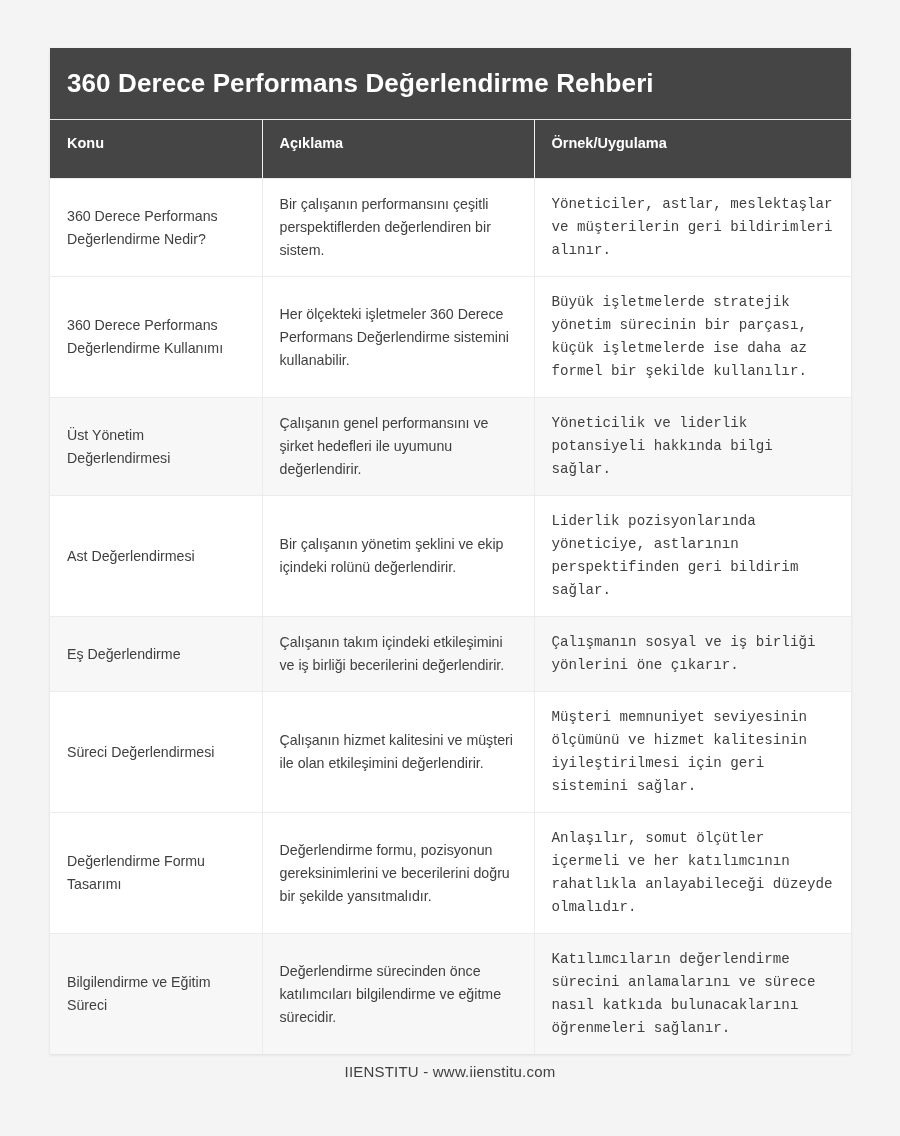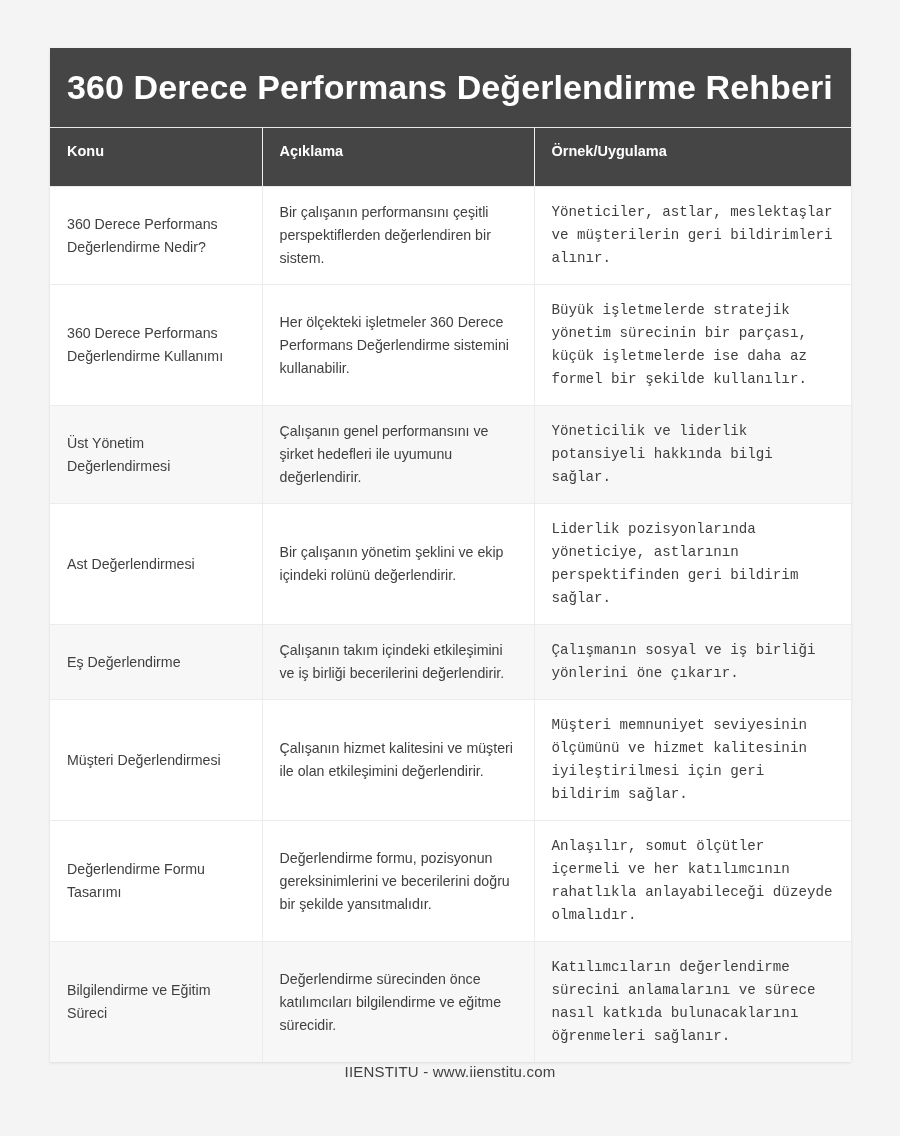--- a/index.html
+++ b/index.html
@@ -34,21 +34,21 @@
   table.guide {
     width: 801px;
     border-collapse: collapse;
     table-layout: fixed;
   }
 
   
   tr.title-row th {
     background: #454545;
     color: #ffffff;
-    font-size: 34px;
+    font-size: 26px;
     font-weight: bold;
     text-align: left;
     padding: 20px 0 20px 17px;
     letter-spacing: 0.1px;
     border: none;
     border-bottom: 1px solid #e8e8e8;
   }
 
   
   tr.head-row th {
@@ -139,23 +139,23 @@
           <td>Ast Değerlendirmesi</td>
           <td>Bir çalışanın yönetim şeklini ve ekip içindeki rolünü değerlendirir.</td>
           <td>Liderlik pozisyonlarında yöneticiye, astlarının perspektifinden geri bildirim sağlar.</td>
         </tr>
         <tr class="alt">
           <td>Eş Değerlendirme</td>
           <td>Çalışanın takım içindeki etkileşimini ve iş birliği becerilerini değerlendirir.</td>
           <td>Çalışmanın sosyal ve iş birliği yönlerini öne çıkarır.</td>
         </tr>
         <tr class="plain">
-          <td>Müşteri Değerlendirmesi</td>
+          <td>Süreci Değerlendirmesi</td>
           <td>Çalışanın hizmet kalitesini ve müşteri ile olan etkileşimini değerlendirir.</td>
-          <td>Müşteri memnuniyet seviyesinin ölçümünü ve hizmet kalitesinin iyileştirilmesi için geri bildirim sağlar.</td>
+          <td>Müşteri memnuniyet seviyesinin ölçümünü ve hizmet kalitesinin iyileştirilmesi için geri sistemini sağlar.</td>
         </tr>
         <tr class="plain">
           <td>Değerlendirme Formu Tasarımı</td>
           <td>Değerlendirme formu, pozisyonun gereksinimlerini ve becerilerini doğru bir şekilde yansıtmalıdır.</td>
           <td>Anlaşılır, somut ölçütler içermeli ve her katılımcının rahatlıkla anlayabileceği düzeyde olmalıdır.</td>
         </tr>
         <tr class="alt">
           <td>Bilgilendirme ve Eğitim Süreci</td>
           <td>Değerlendirme sürecinden önce katılımcıları bilgilendirme ve eğitme sürecidir.</td>
           <td>Katılımcıların değerlendirme sürecini anlamalarını ve sürece nasıl katkıda bulunacaklarını öğrenmeleri sağlanır.</td>

